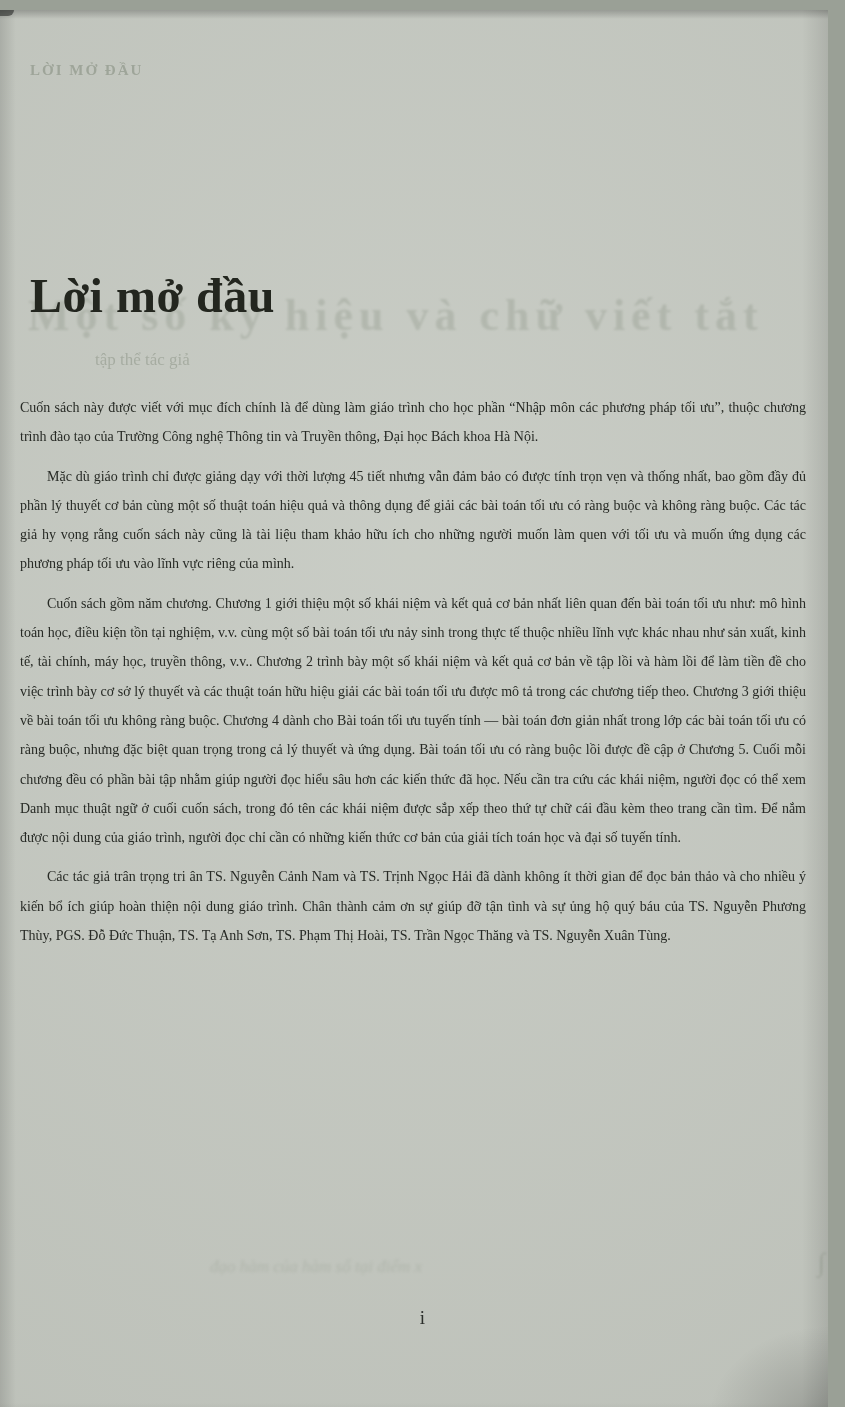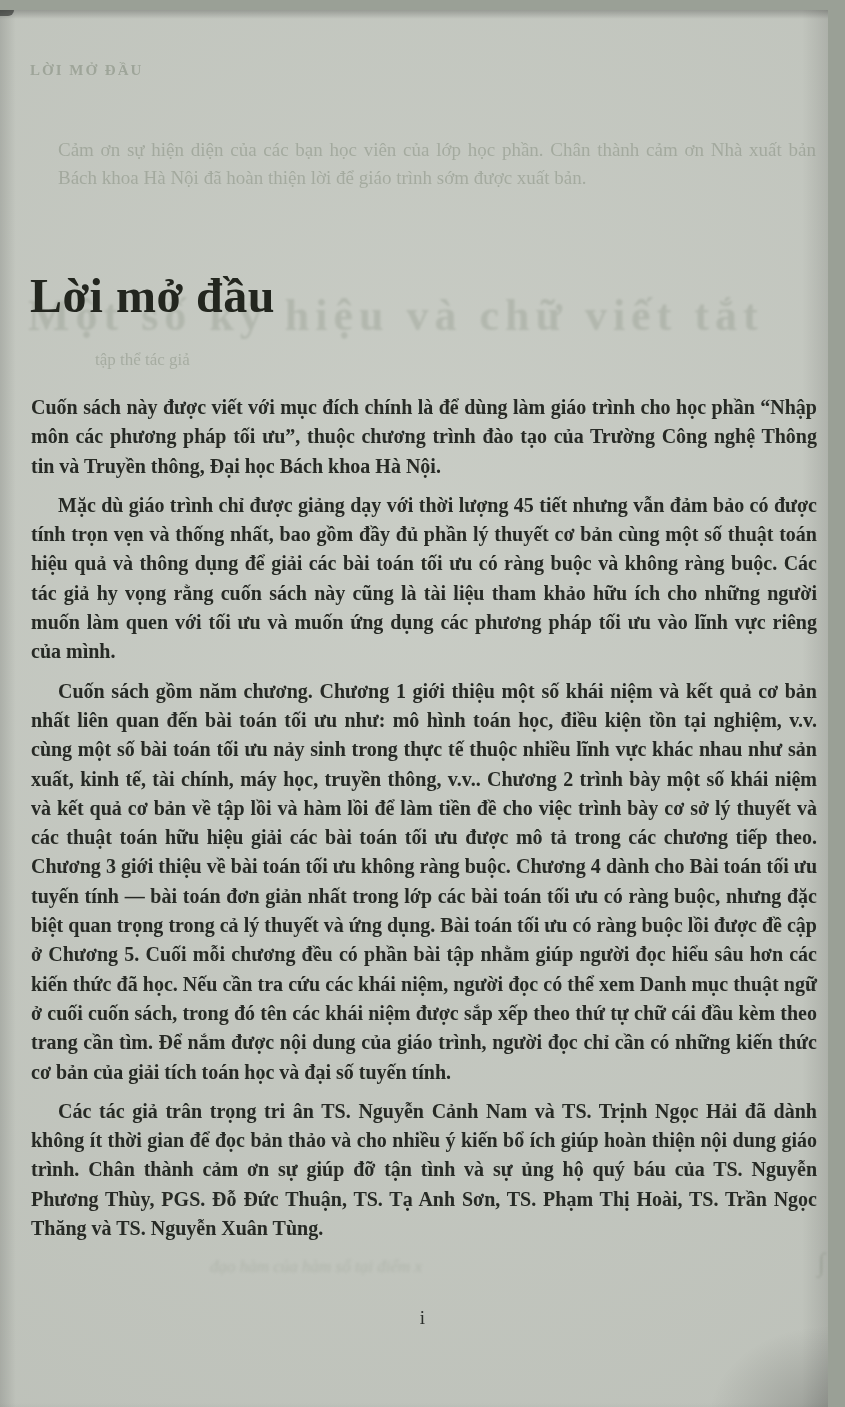--- a/index.html
+++ b/index.html
@@ -77,46 +77,44 @@
   .title {
     position: absolute;
     top: 258px; left: 30px;
     margin: 0;
     font-size: 48px; font-weight: bold;
     color: #23261f;
     letter-spacing: 0.5px;
   }
   .content {
     position: absolute;
-    top: 383px; left: 31px; width: 786px;
-    font-size: 20px; line-height: 29.3px;
+    top: 383px; left: 20px; width: 786px;
+    font-size: 14px; line-height: 29.3px;
     text-align: justify;
     color: #272a25;
-    font-weight: bold;
   }
   .content p { margin: 0 0 10px 0; }
   .content p.indent { text-indent: 27px; }
   .page-number {
     position: absolute;
     top: 1297px; left: 0; width: 845px;
     text-align: center;
     font-size: 19px;
     color: #2b2e2b;
   }
 </style>
 </head>
 <body>
 
 <div class="page">
 
   <div class="corner-mark"></div>
 
   <div class="bleed bleed-head">LỜI MỞ ĐẦU</div>
 
-  <div class="bleed bleed-p1">Cảm ơn sự hiện diện của các bạn học viên của lớp học phần. Chân thành cảm ơn Nhà xuất bản Bách khoa Hà Nội đã hoàn thiện lời để giáo trình sớm được xuất bản.</div>
 
 
   <div class="bleed bleed-ghost-title">Một số ký hiệu và chữ viết tắt</div>
 
   <div class="bleed bleed-signature">tập thể tác giả</div>
 
   <div class="bleed bleed-bottom">đạo hàm của hàm số tại điểm x</div>
 
   <div class="bleed bleed-bottom-glyph">∫</div>
 

